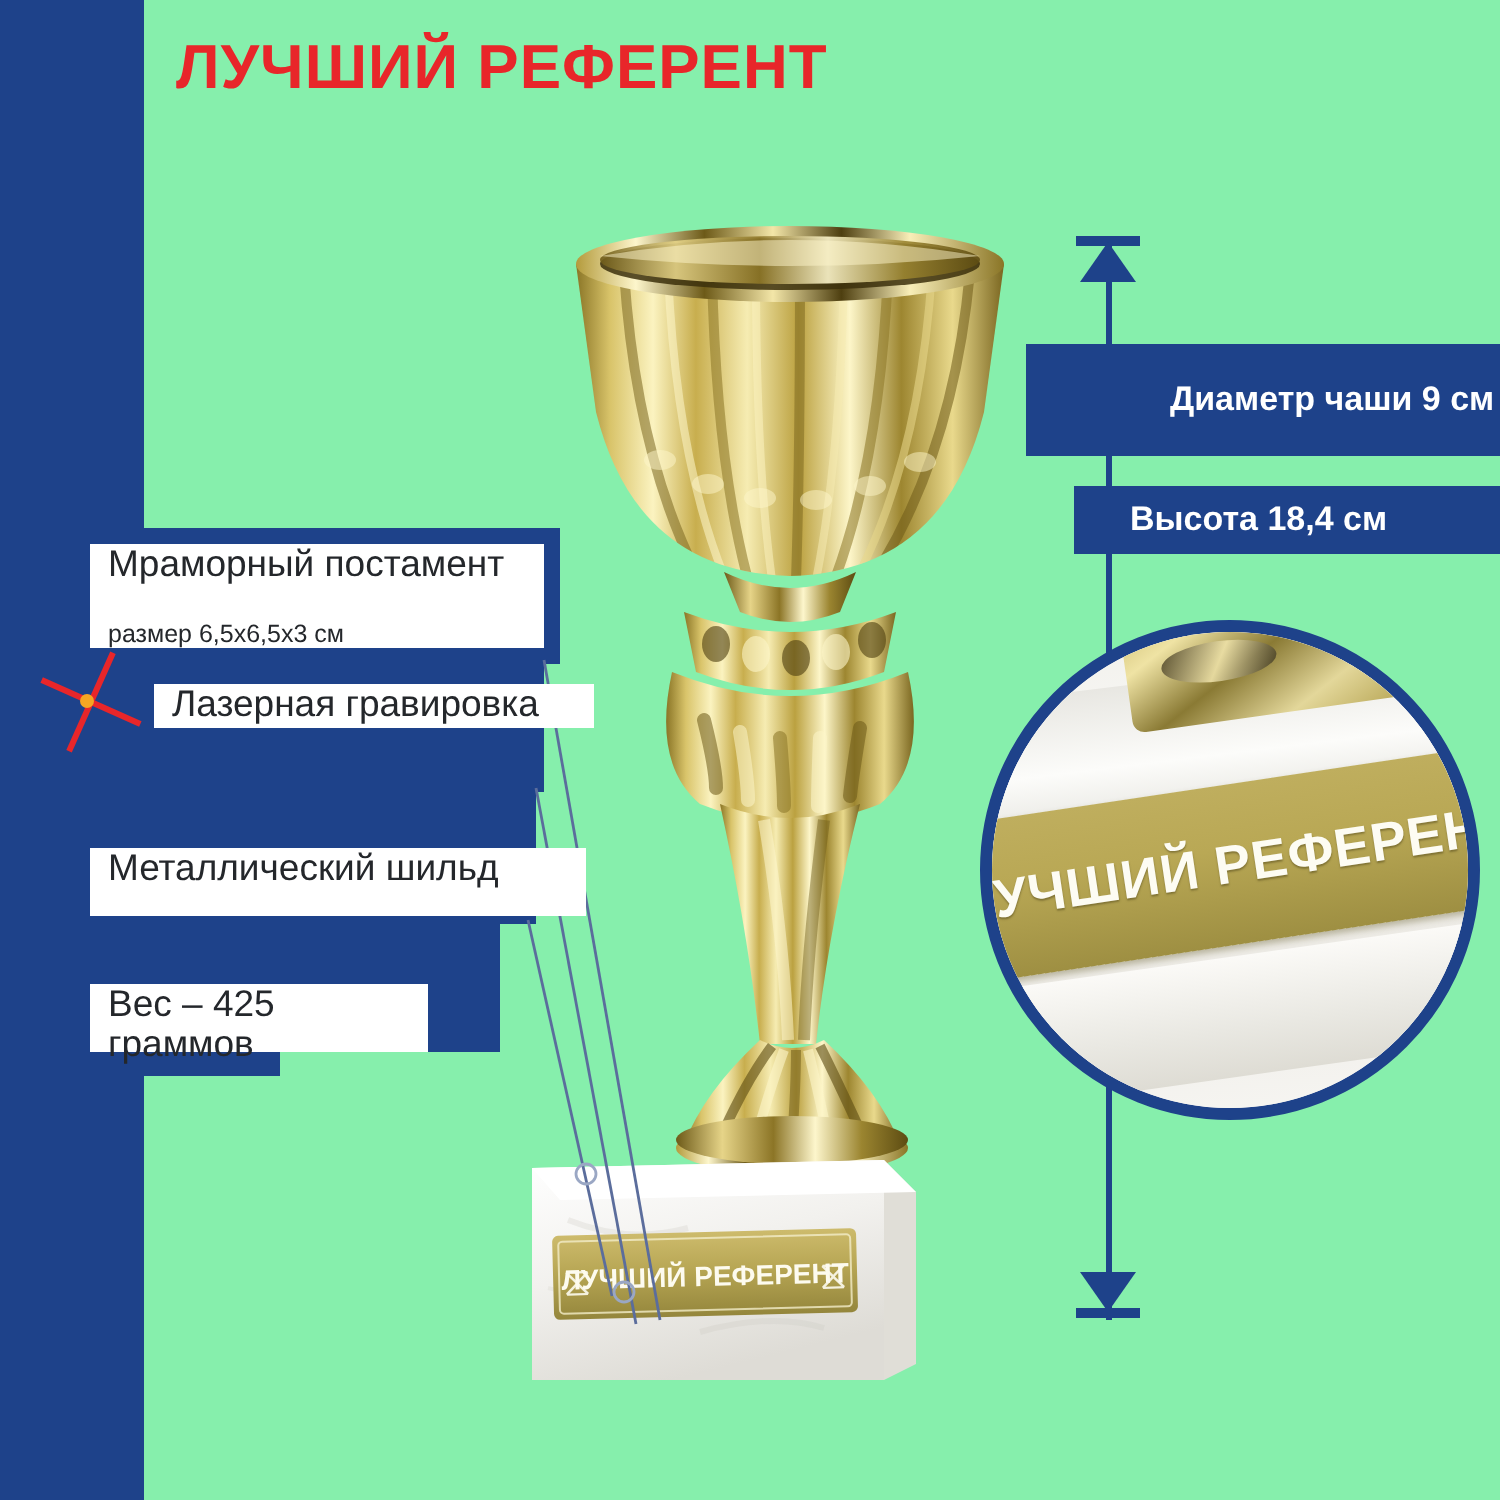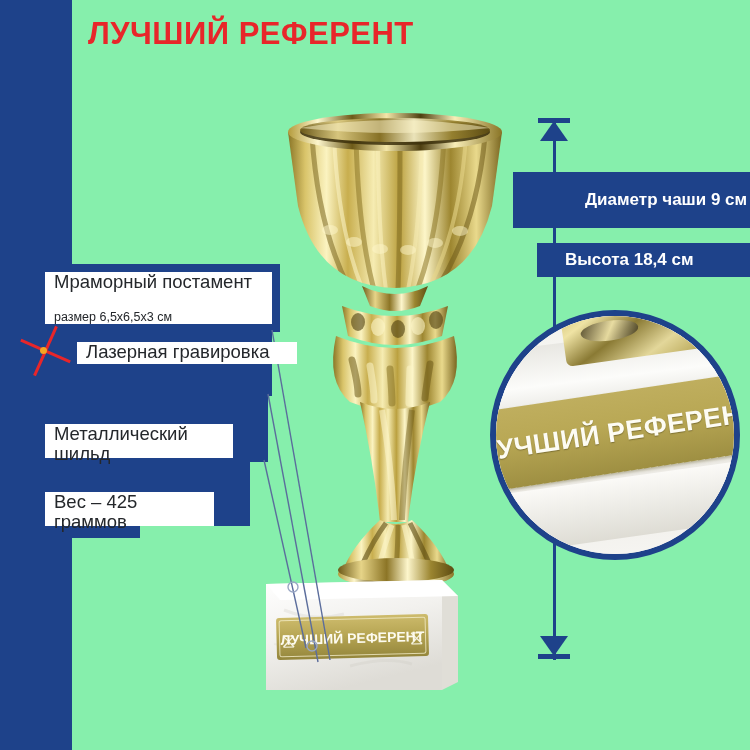--- a/index.html
+++ b/index.html
@@ -253,21 +253,21 @@
 
   <div class="lbl" style="left:45px;top:272px;width:227px;height:52px;">
     <span class="l1">Мраморный постамент</span>
     <span class="l2">размер 6,5х6,5х3 см</span>
   </div>
 
   <div class="lbl" style="left:45px;top:342px;width:220px;height:22px;margin-left:32px;">
     <span class="l1">Лазерная гравировка</span>
   </div>
 
-  <div class="lbl" style="left:45px;top:424px;width:188px;height:34px;">
+  <div class="lbl" style="left:45px;top:424px;width:248px;height:34px;">
     <span class="l1">Металлический шильд</span>
   </div>
 
   <div class="lbl" style="left:45px;top:492px;width:169px;height:34px;">
     <span class="l1">Вес – 425 граммов</span>
   </div>
 
   <div class="cross">
     <i class="a"></i>
       <i class="b"></i>

